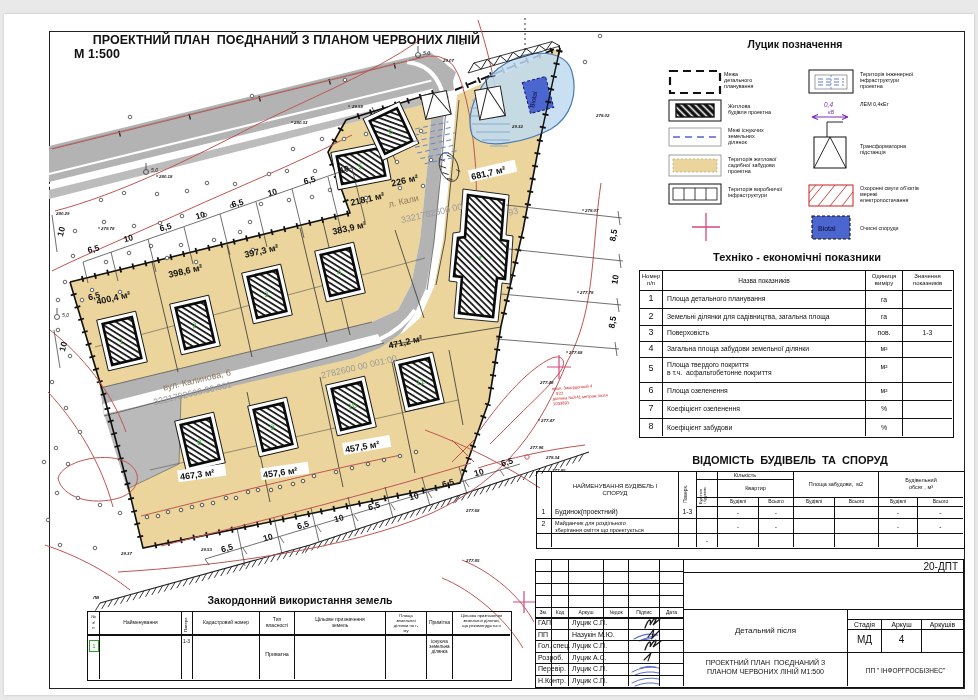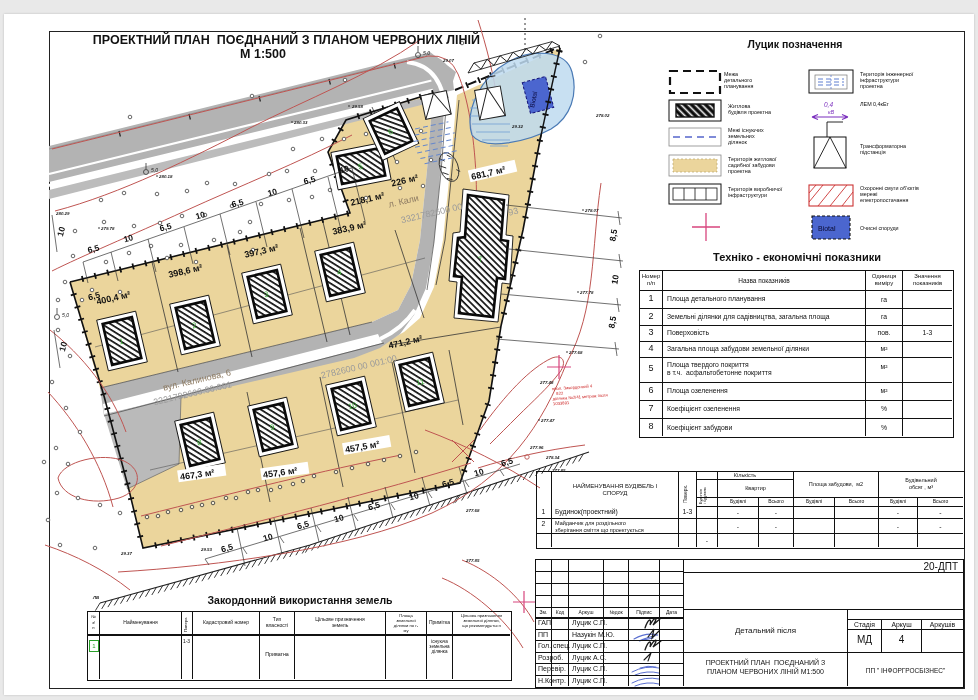--- a/index.html
+++ b/index.html
@@ -474,21 +474,21 @@
         <circle cx="578" cy="292" r="0.8"></circle>
         <circle cx="567" cy="352" r="0.8"></circle>
         <circle cx="539" cy="420" r="0.8"></circle>
         <circle cx="292" cy="122" r="0.8"></circle>
         <circle cx="157" cy="176" r="0.8"></circle>
         <circle cx="99" cy="228" r="0.8"></circle>
       </g>
 </svg>
 
 <div class="abs" style="left:40px;top:33px;width:440px;text-align:right;font-weight:bold;font-size:12.5px;color:#111;white-space:nowrap;">ПРОЕКТНИЙ ПЛАН&nbsp; ПОЄДНАНИЙ З ПЛАНОМ ЧЕРВОНИХ ЛІНІЙ</div>
-<div class="abs" style="left:68px;top:47px;width:390px;text-align:center;font-weight:bold;font-size:12.5px;color:#111;">М 1:500</div>
+<div class="abs" style="left:74px;top:47px;width:390px;font-weight:bold;font-size:12.5px;color:#111;">М 1:500</div>
 
 <div class="abs" style="left:660px;top:38px;width:270px;text-align:center;font-weight:bold;font-size:10.5px;color:#111;">Луцик позначення</div>
 
 <svg width="978" height="700" viewBox="0 0 978 700">
 
 <rect x="670" y="71" width="50" height="22" fill="#fff" stroke="#111" stroke-width="2.2" stroke-dasharray="8,5"></rect>
 
 <rect x="669" y="100" width="52" height="21" fill="#fff" stroke="#111" stroke-width="1"></rect>
 <rect x="676" y="104" width="38" height="13" fill="url(#bh2)" stroke="#111" stroke-width="1.4"></rect>
 
@@ -596,20 +596,21 @@
 <div class="abs t7" style="left:866px;top:296px;width:36px;text-align:center;">га</div>
 <div class="abs t7" style="left:866px;top:313px;width:36px;text-align:center;">га</div>
 <div class="abs t7" style="left:866px;top:329px;width:36px;text-align:center;">пов.</div>
 <div class="abs t7" style="left:866px;top:345px;width:36px;text-align:center;">м²</div>
 <div class="abs t7" style="left:866px;top:363px;width:36px;text-align:center;">м²</div>
 <div class="abs t7" style="left:866px;top:387px;width:36px;text-align:center;">м²</div>
 <div class="abs t7" style="left:866px;top:405px;width:36px;text-align:center;">%</div>
 <div class="abs t7" style="left:866px;top:424px;width:36px;text-align:center;">%</div>
 <div class="abs t7" style="left:903px;top:329px;width:49px;text-align:center;">1-3</div>
 
+<div class="abs" style="left:620px;top:454px;width:340px;text-align:center;font-weight:bold;font-size:11px;color:#111;">ВІДОМІСТЬ&nbsp; БУДІВЕЛЬ&nbsp; ТА&nbsp; СПОРУД</div>
 <div class="abs" style="left:536px;top:471px;width:427px;height:76px;border:1px solid #111;"></div>
 <div class="abs ln" style="left:551px;top:471px;width:1px;height:76px;"></div>
 <div class="abs ln" style="left:678px;top:471px;width:1px;height:76px;"></div>
 <div class="abs ln" style="left:696px;top:471px;width:1px;height:76px;"></div>
 <div class="abs ln" style="left:717px;top:471px;width:1px;height:76px;"></div>
 <div class="abs ln" style="left:758px;top:497px;width:1px;height:50px;"></div>
 <div class="abs ln" style="left:793px;top:471px;width:1px;height:76px;"></div>
 <div class="abs ln" style="left:834px;top:497px;width:1px;height:50px;"></div>
 <div class="abs ln" style="left:878px;top:471px;width:1px;height:76px;"></div>
 <div class="abs ln" style="left:917px;top:497px;width:1px;height:50px;"></div>

